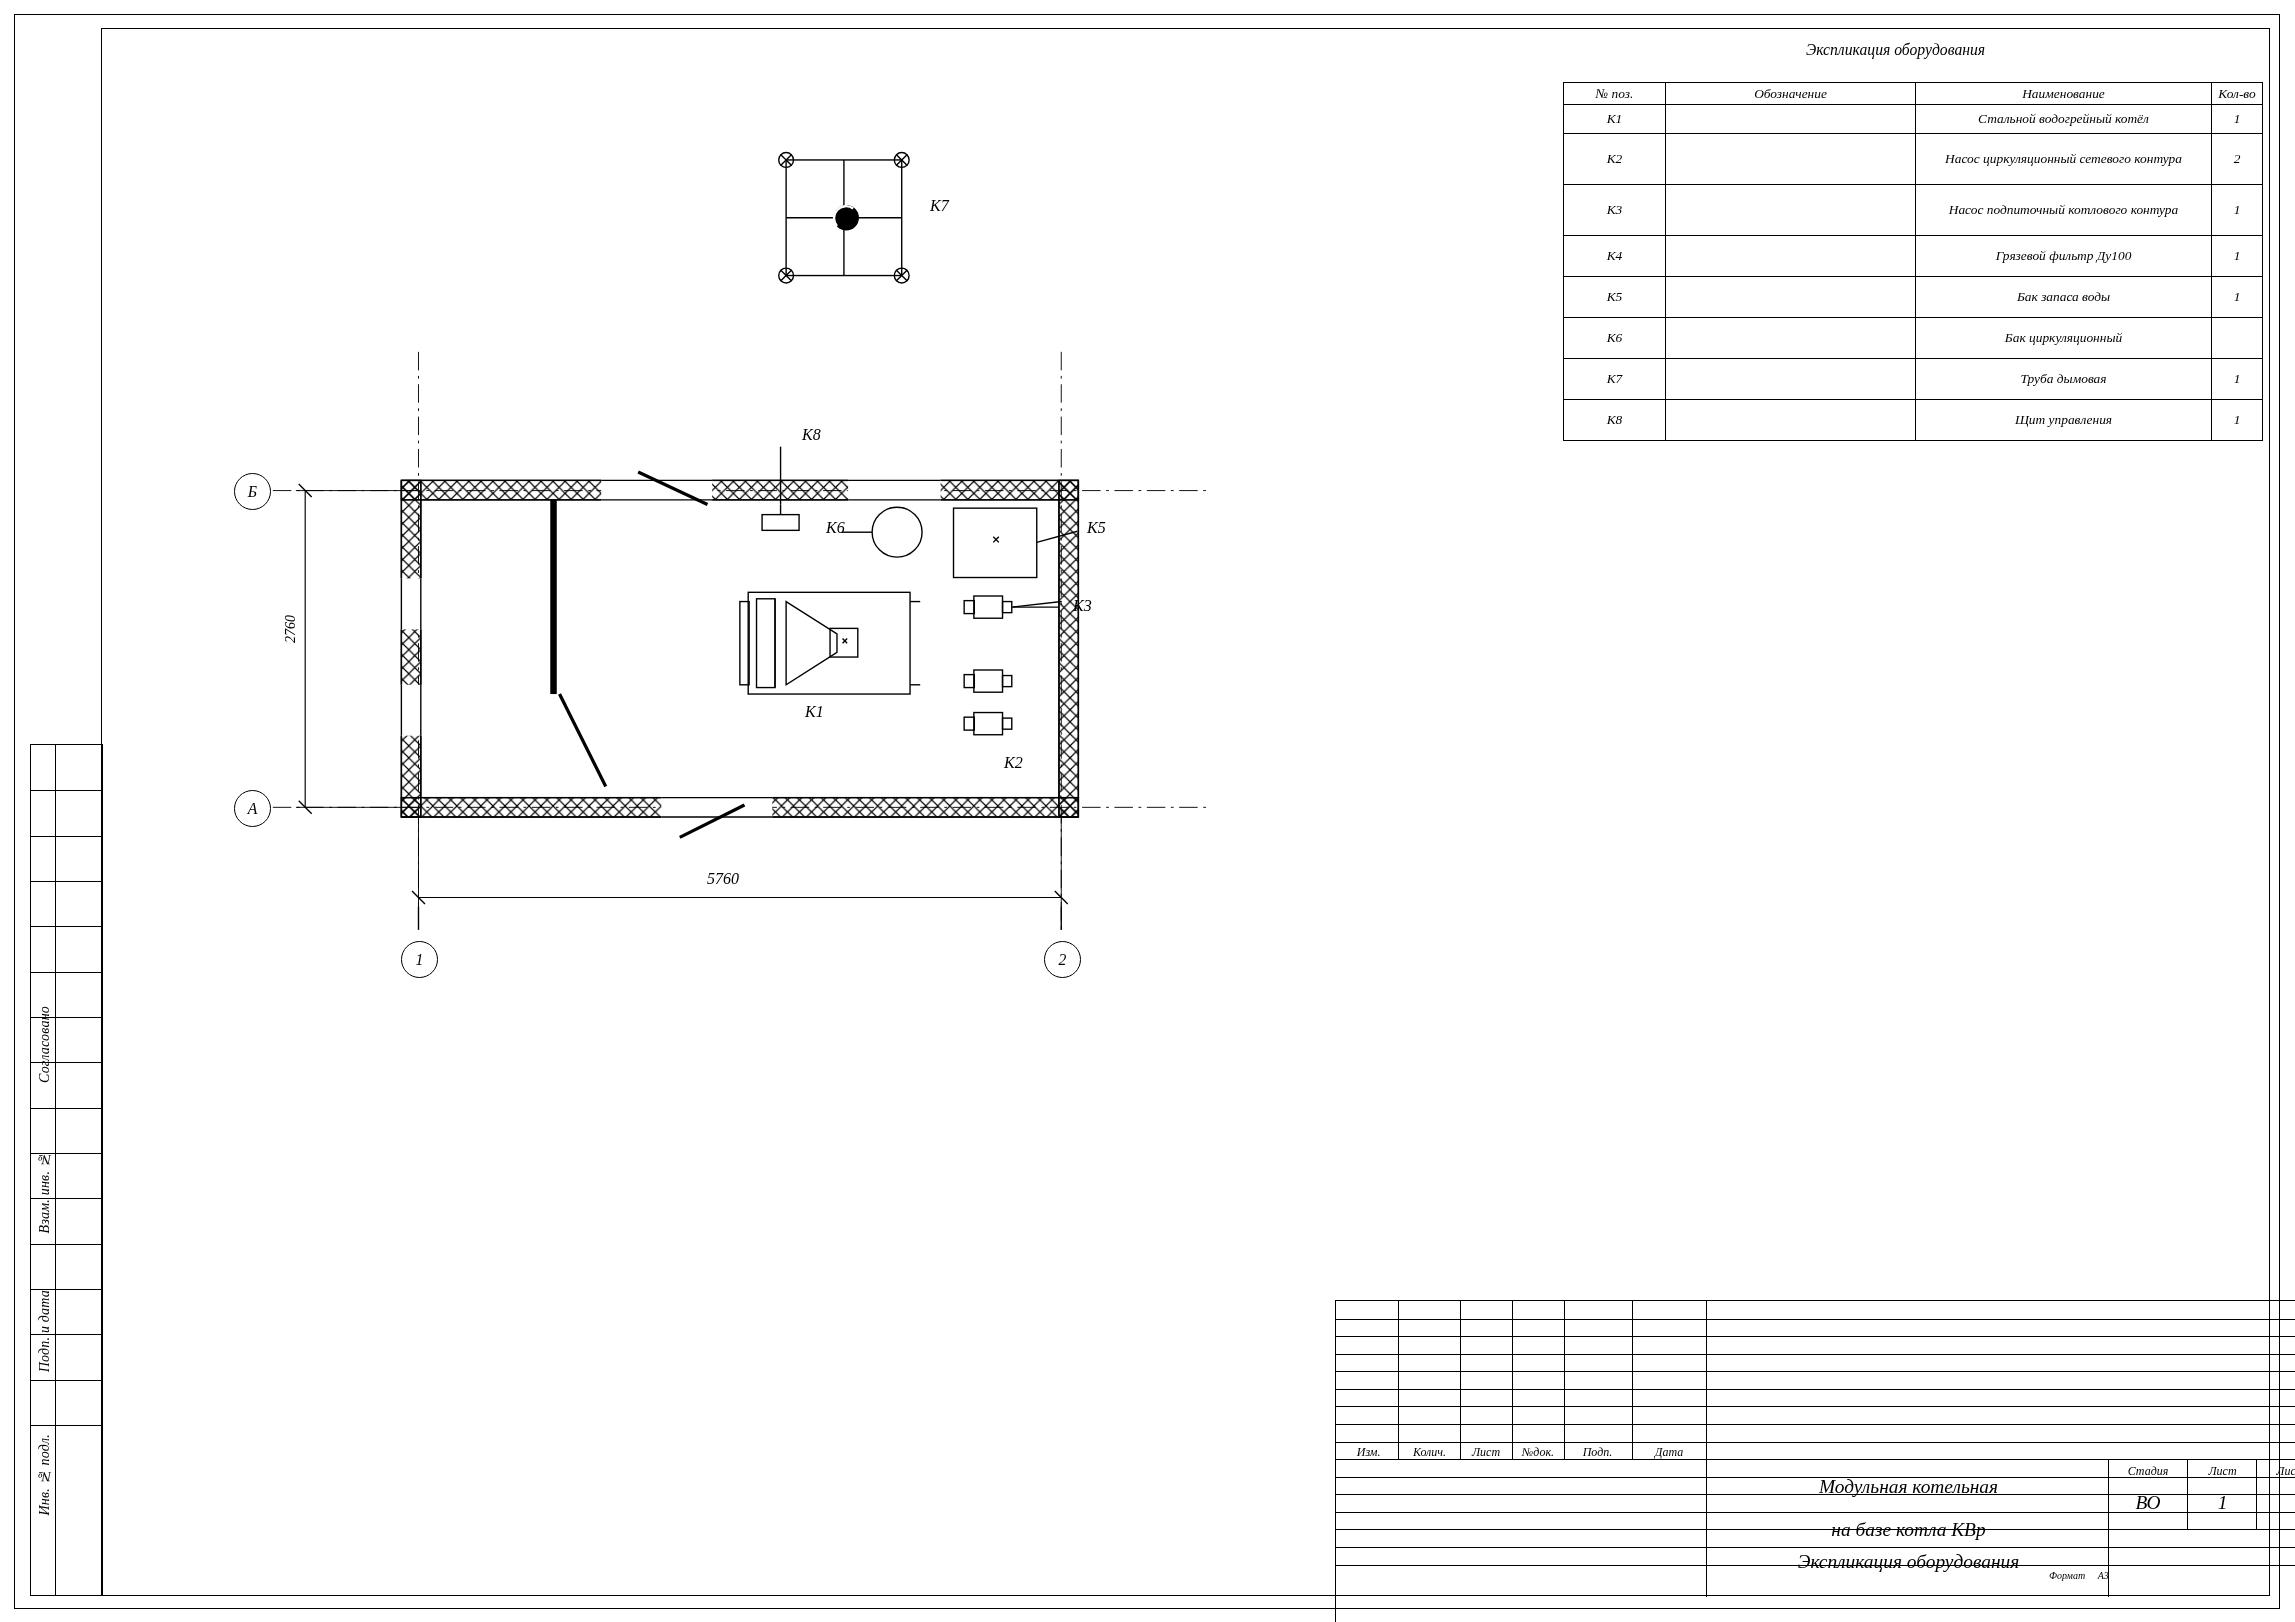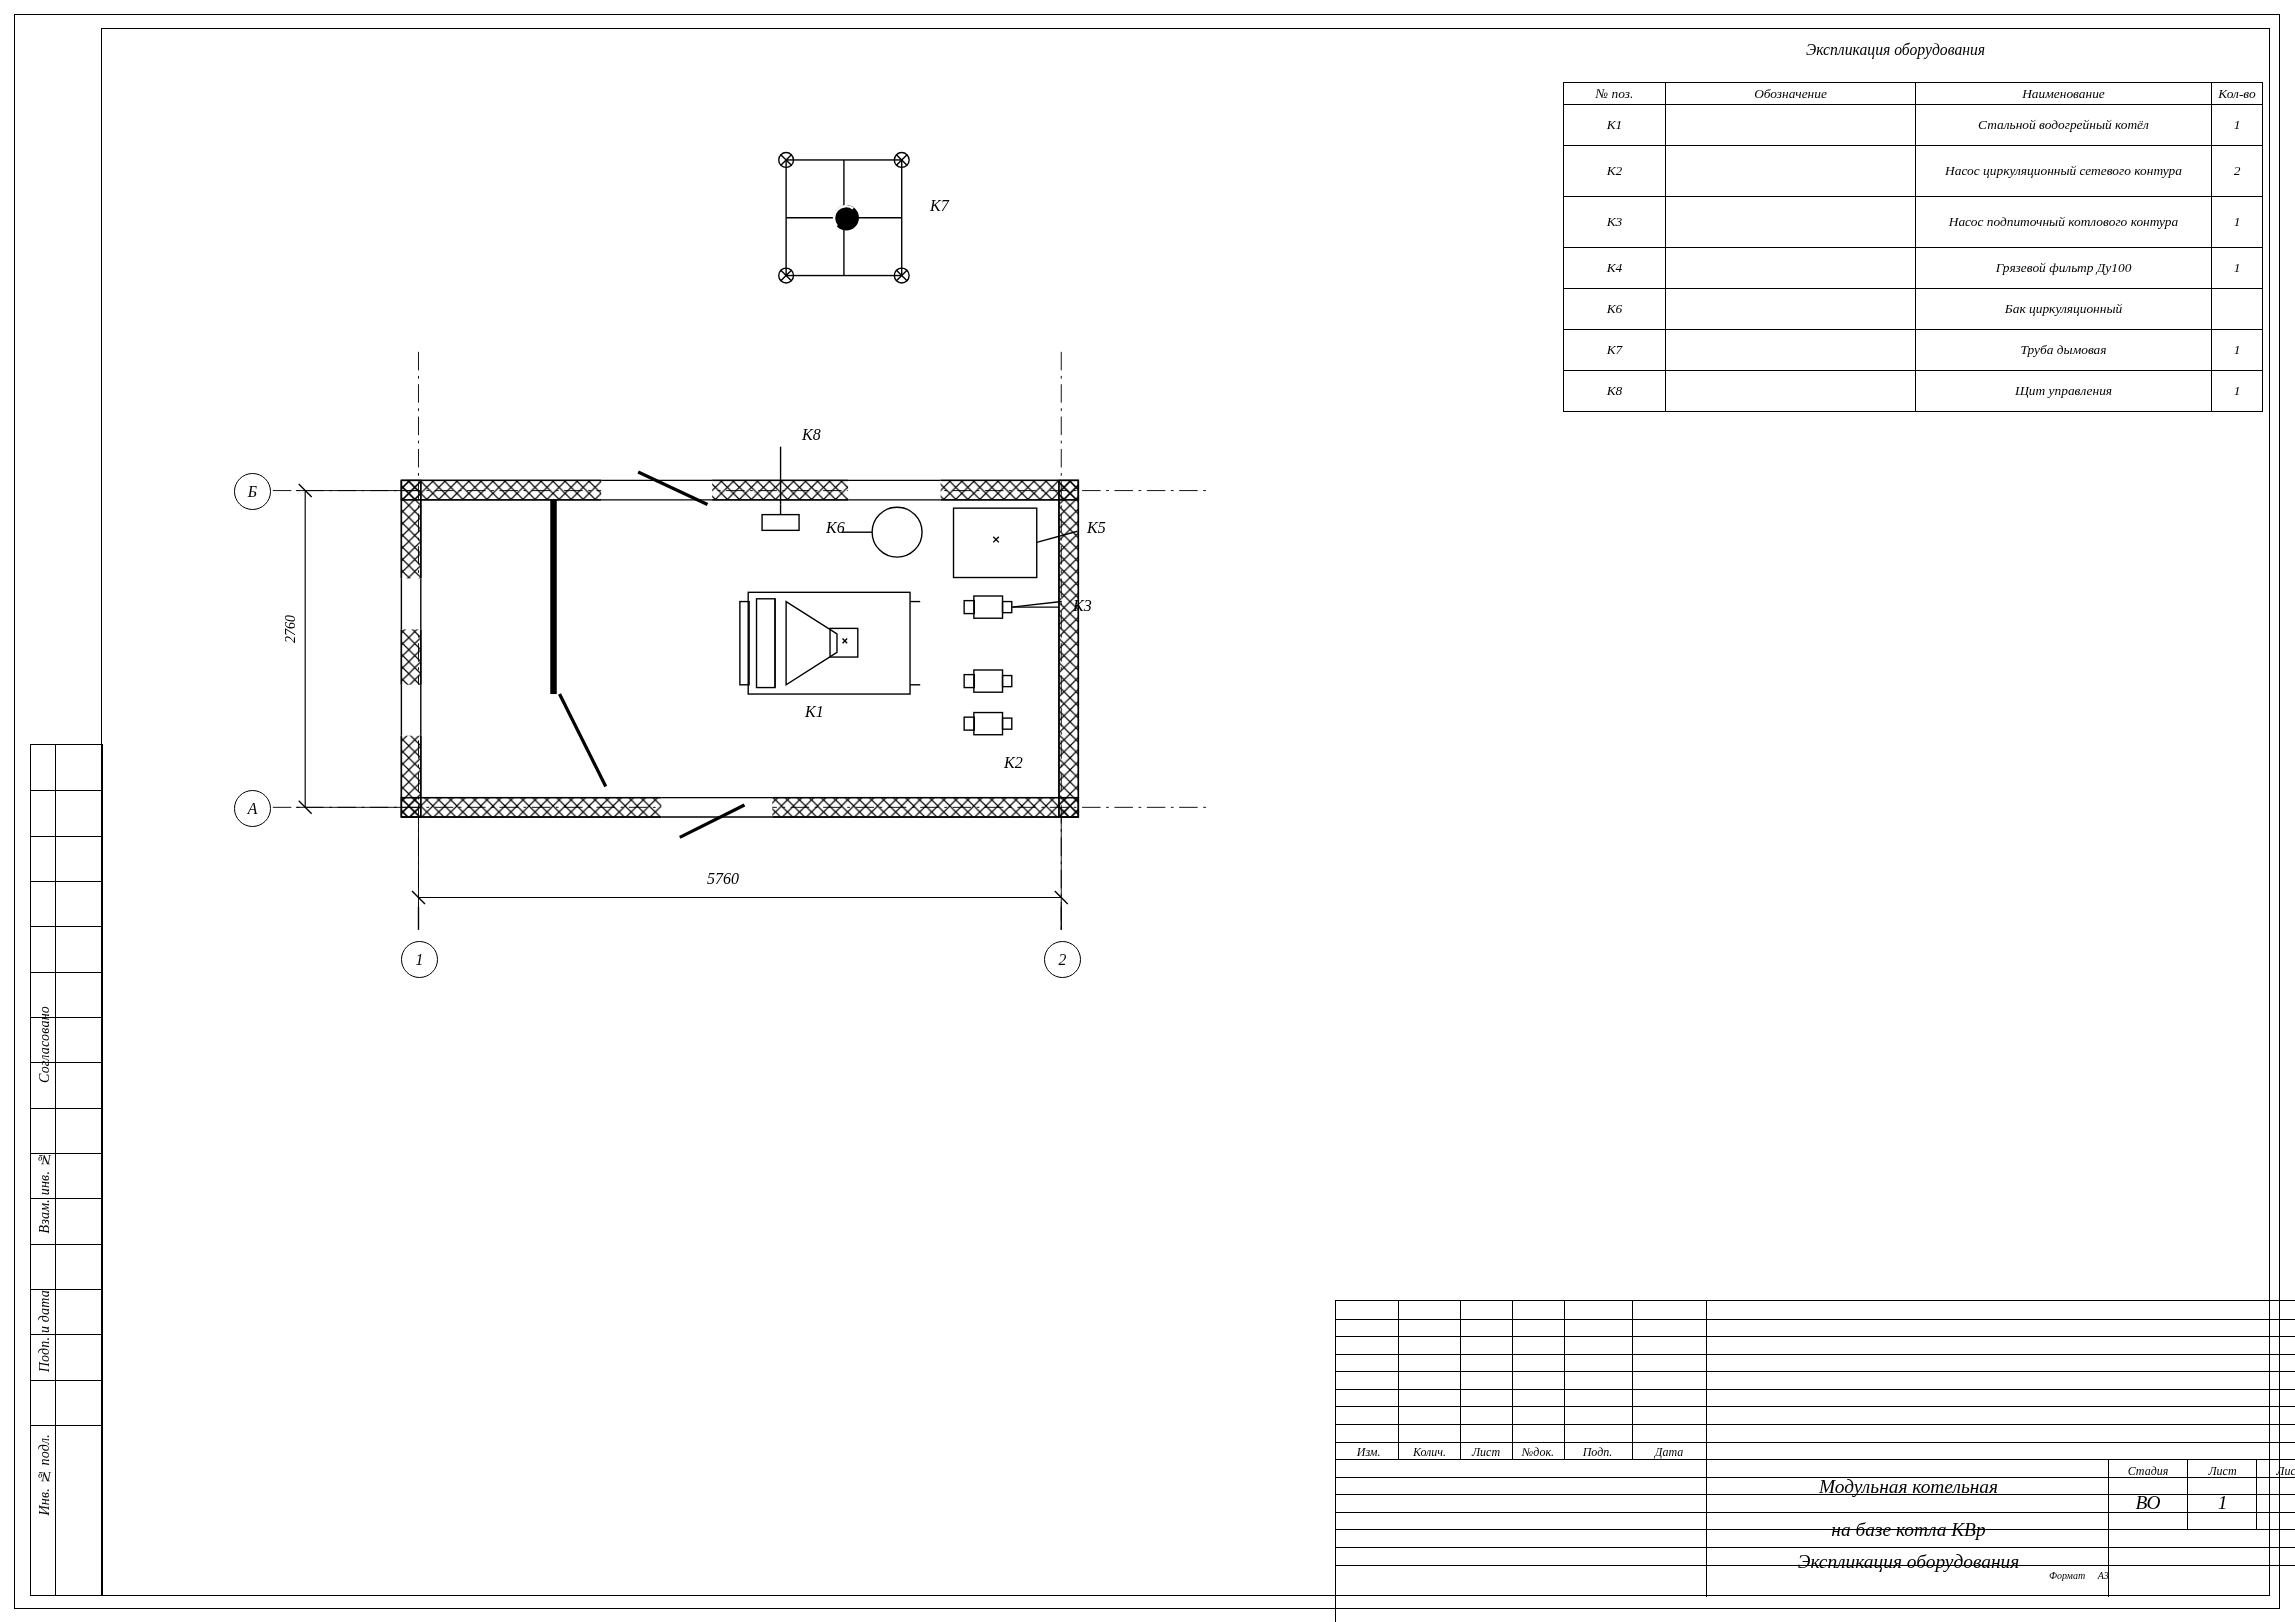--- a/index.html
+++ b/index.html
@@ -186,21 +186,21 @@
     </colgroup>
     <thead>
       <tr>
         <th>№ поз.</th>
         <th>Обозначение</th>
         <th>Наименование</th>
         <th>Кол-во</th>
       </tr>
     </thead>
     <tbody>
-      <tr style="height:41px;">
+      <tr style="height:29px;">
         <td>К1</td>
         <td></td>
         <td class="namecell">Стальной водогрейный котёл</td>
         <td>1</td>
       </tr>
       <tr style="height:51px;">
         <td>К2</td>
         <td></td>
         <td class="namecell">Насос циркуляционный сетевого контура</td>
         <td>2</td>
@@ -208,20 +208,26 @@
       <tr style="height:51px;">
         <td>К3</td>
         <td></td>
         <td class="namecell">Насос подпиточный котлового контура</td>
         <td>1</td>
       </tr>
       <tr style="height:41px;">
         <td>К4</td>
         <td></td>
         <td class="namecell">Грязевой фильтр Ду100</td>
+        <td>1</td>
+      </tr>
+      <tr style="height:41px;">
+        <td>К5</td>
+        <td></td>
+        <td class="namecell">Бак запаса воды</td>
         <td>1</td>
       </tr>
       <tr style="height:41px;">
         <td>К6</td>
         <td></td>
         <td class="namecell">Бак циркуляционный</td>
         <td></td>
       </tr>
       <tr style="height:41px;">
         <td>К7</td>

